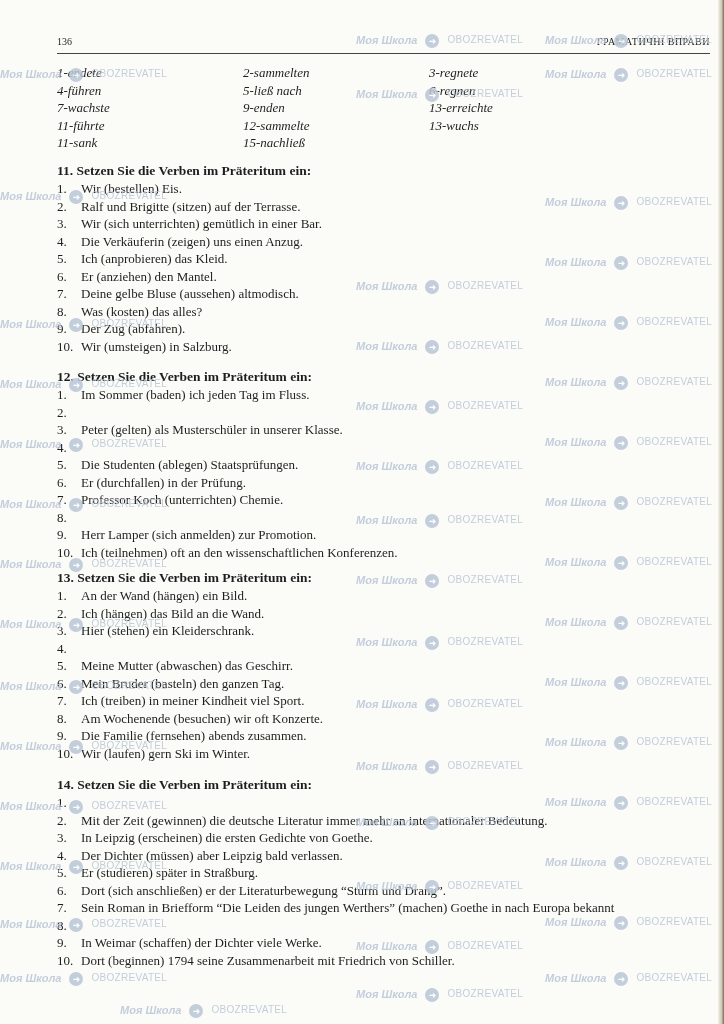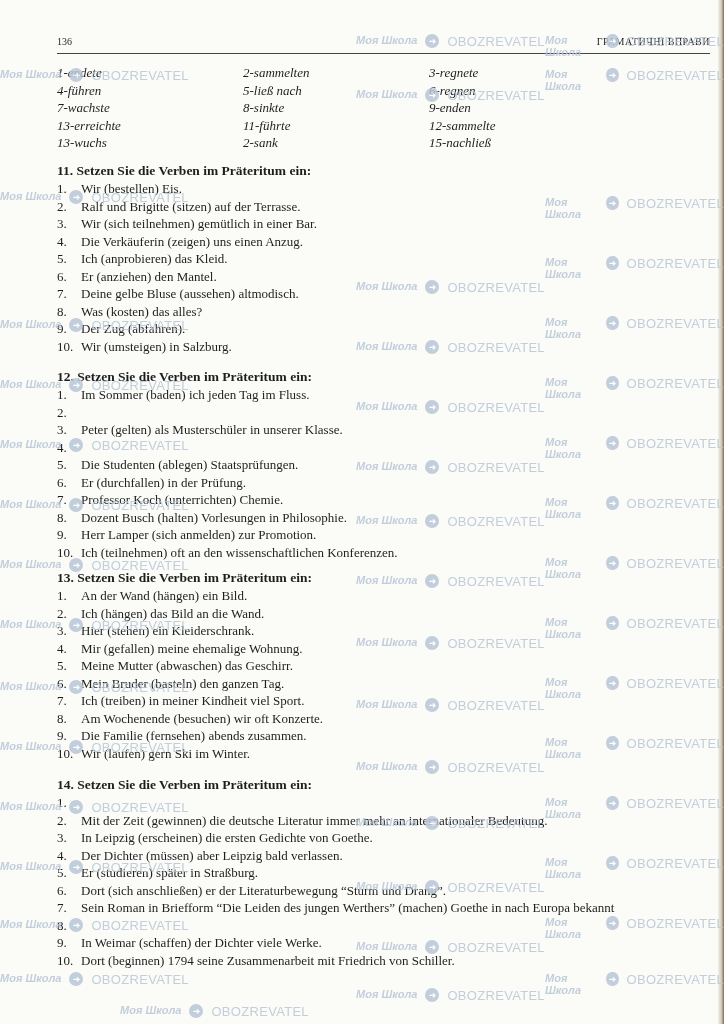--- a/index.html
+++ b/index.html
@@ -38,64 +38,63 @@
     position: absolute; display: flex; align-items: flex-start; gap: 8px;
     color: #b9c7d6; opacity: 0.85; pointer-events: none;
     font-family: "Liberation Sans", "DejaVu Sans", sans-serif;
   }
   .watermark .wm-school { font-style: italic; font-weight: bold; font-size: 11px; }
   .watermark .wm-logo {
     width: 14px; height: 14px; border-radius: 50%; background: #b9c7d6;
     display: inline-flex; align-items: center; justify-content: center;
     color: #fff; font-size: 9px; font-weight: bold;
   }
-  .watermark .wm-brand { font-size: 13px; letter-spacing: 0.3px; }
+  .watermark .wm-brand { font-size: 10px; letter-spacing: 0.3px; }
 </style>
 </head>
 <body>
 
 <div class="page-edge"></div>
 
 <div class="header">
   <span class="page-num">136</span>
   <span class="chapter">ГРАМАТИЧНІ ВПРАВИ</span>
 </div>
 
 <div class="answers">
   <span>1-endete</span>
   <span>2-sammelten</span>
   <span>3-regnete</span>
   <span>4-führen</span>
   <span>5-ließ nach</span>
   <span>6-regnen</span>
   <span>7-wachste</span>
-  <span>8-sinkte</span>
   <span>9-enden</span>
   <span>13-erreichte</span>
   <span>11-führte</span>
   <span>12-sammelte</span>
   <span>13-wuchs</span>
-  <span>2-sank</span>
+  <span>11-sank</span>
   <span>15-nachließ</span>
 </div>
 
 <div class="exercise" style="top:162px;">
   <p class="title">11. Setzen Sie die Verben im Präteritum ein:</p>
   <ol>
     <li>
         <span class="num">1.</span>
         <span>Wir (bestellen) Eis.</span>
       </li>
     <li>
         <span class="num">2.</span>
         <span>Ralf und Brigitte (sitzen) auf der Terrasse.</span>
       </li>
     <li>
         <span class="num">3.</span>
-        <span>Wir (sich teilnehmen) gemütlich in einer Bar.</span>
+        <span>Wir (sich unterrichten) gemütlich in einer Bar.</span>
       </li>
     <li>
         <span class="num">4.</span>
         <span>Die Verkäuferin (zeigen) uns einen Anzug.</span>
       </li>
     <li>
         <span class="num">5.</span>
         <span>Ich (anprobieren) das Kleid.</span>
       </li>
     <li>
@@ -145,21 +144,20 @@
     <li>
         <span class="num">6.</span>
         <span>Er (durchfallen) in der Prüfung.</span>
       </li>
     <li>
         <span class="num">7.</span>
         <span>Professor Koch (unterrichten) Chemie.</span>
       </li>
     <li>
         <span class="num">8.</span>
-        <span>Dozent Busch (halten) Vorlesungen in Philosophie.</span>
       </li>
     <li>
         <span class="num">9.</span>
         <span>Herr Lamper (sich anmelden) zur Promotion.</span>
       </li>
     <li>
         <span class="num">10.</span>
         <span>Ich (teilnehmen) oft an den wissenschaftlichen Konferenzen.</span>
       </li>
   </ol>
@@ -175,21 +173,20 @@
     <li>
         <span class="num">2.</span>
         <span>Ich (hängen) das Bild an die Wand.</span>
       </li>
     <li>
         <span class="num">3.</span>
         <span>Hier (stehen) ein Kleiderschrank.</span>
       </li>
     <li>
         <span class="num">4.</span>
-        <span>Mir (gefallen) meine ehemalige Wohnung.</span>
       </li>
     <li>
         <span class="num">5.</span>
         <span>Meine Mutter (abwaschen) das Geschirr.</span>
       </li>
     <li>
         <span class="num">6.</span>
         <span>Mein Bruder (basteln) den ganzen Tag.</span>
       </li>
     <li>

